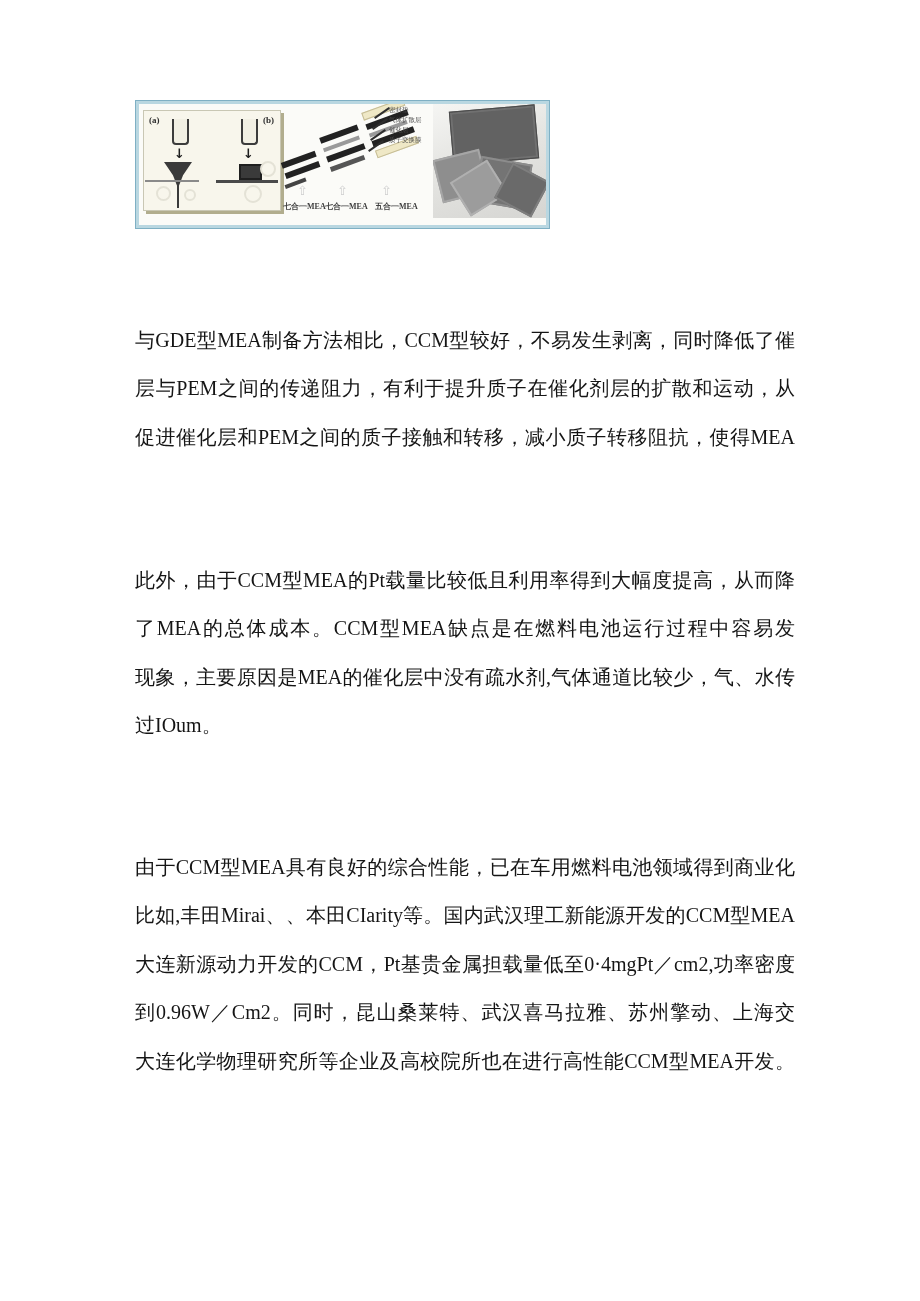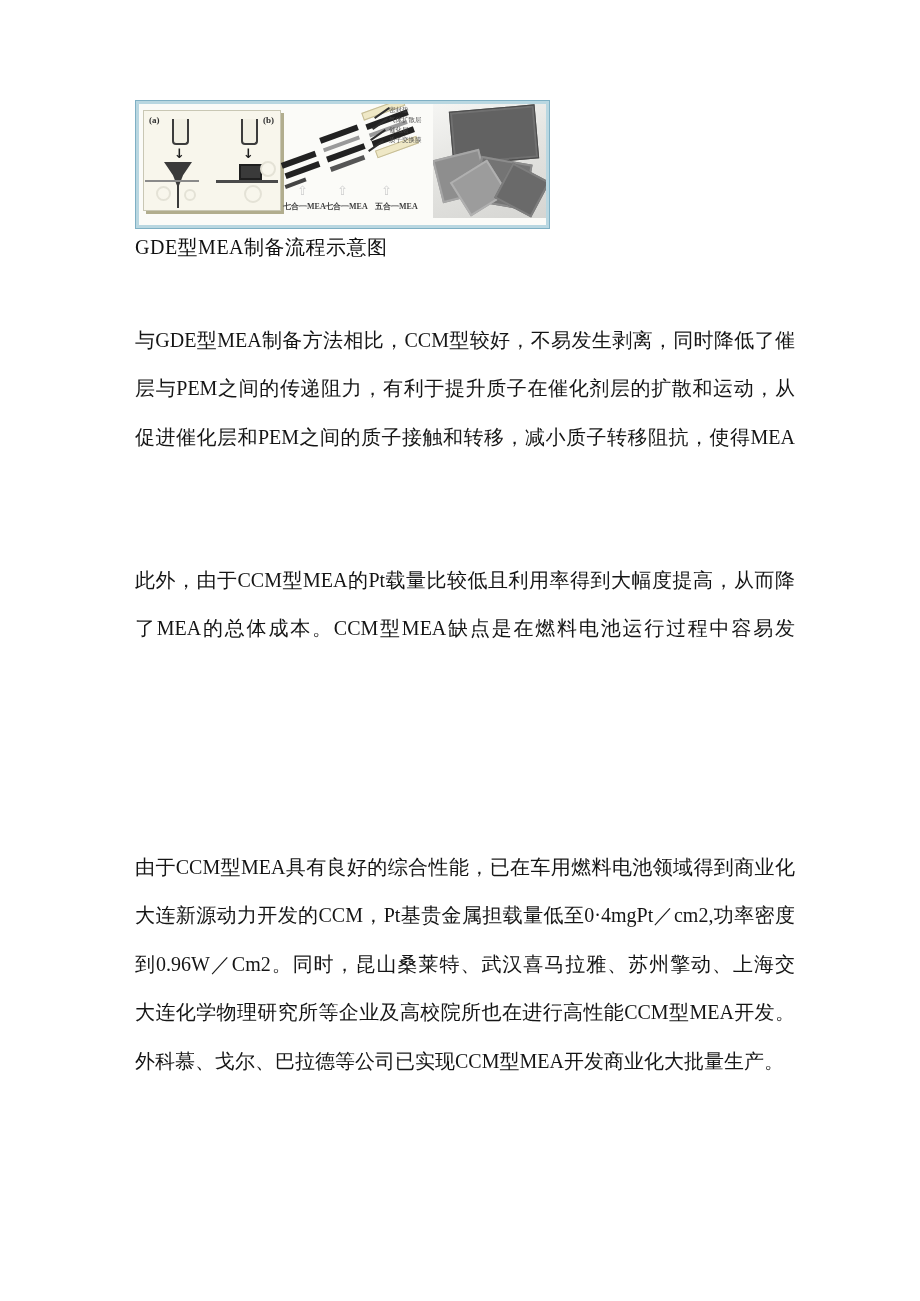--- a/index.html
+++ b/index.html
@@ -166,34 +166,35 @@
         <div class="plate pl1"></div>
         <div class="plate pl2"></div>
         <div class="plate pl3"></div>
         <div class="plate pl4"></div>
         <div class="plate pl5"></div>
       </div>
 
     </div>
   </div>
 
-  <div class="caption">GDE型MEA制备流程示意图</div>
 
   <div class="para p1">
     <div class="tline">与GDE型MEA制备方法相比，CCM型较好，不易发生剥离，同时降低了催化剂</div>
     <div class="tline">层与PEM之间的传递阻力，有利于提升质子在催化剂层的扩散和运动，从而</div>
     <div class="tline">促进催化层和PEM之间的质子接触和转移，减小质子转移阻抗，使得MEA性</div>
   </div>
 
   <div class="para p2">
     <div class="tline">此外，由于CCM型MEA的Pt载量比较低且利用率得到大幅度提高，从而降低</div>
     <div class="tline">了MEA的总体成本。CCM型MEA缺点是在燃料电池运行过程中容易发生“水淹”</div>
+    <div class="tline">现象，主要原因是MEA的催化层中没有疏水剂,气体通道比较少，气、水传</div>
+    <div class="tline last">过IOum。</div>
   </div>
 
   <div class="para p3">
     <div class="tline">由于CCM型MEA具有良好的综合性能，已在车用燃料电池领域得到商业化应。</div>
+    <div class="tline">比如,丰田Mirai、、本田CIarity等。国内武汉理工新能源开发的CCM型MEA</div>
     <div class="tline">大连新源动力开发的CCM，Pt基贵金属担载量低至0·4mgPt／cm2,功率密度达</div>
     <div class="tline">到0.96W／Cm2。同时，昆山桑莱特、武汉喜马拉雅、苏州擎动、上海交大、</div>
     <div class="tline">大连化学物理研究所等企业及高校院所也在进行高性能CCM型MEA开发。国</div>
-    <div class="tline last">外科慕、戈尔、巴拉德等公司已实现CCM型MEA开发商业化大批量生产。</div>
   </div>
 
 </div>
 
 </body></html>

